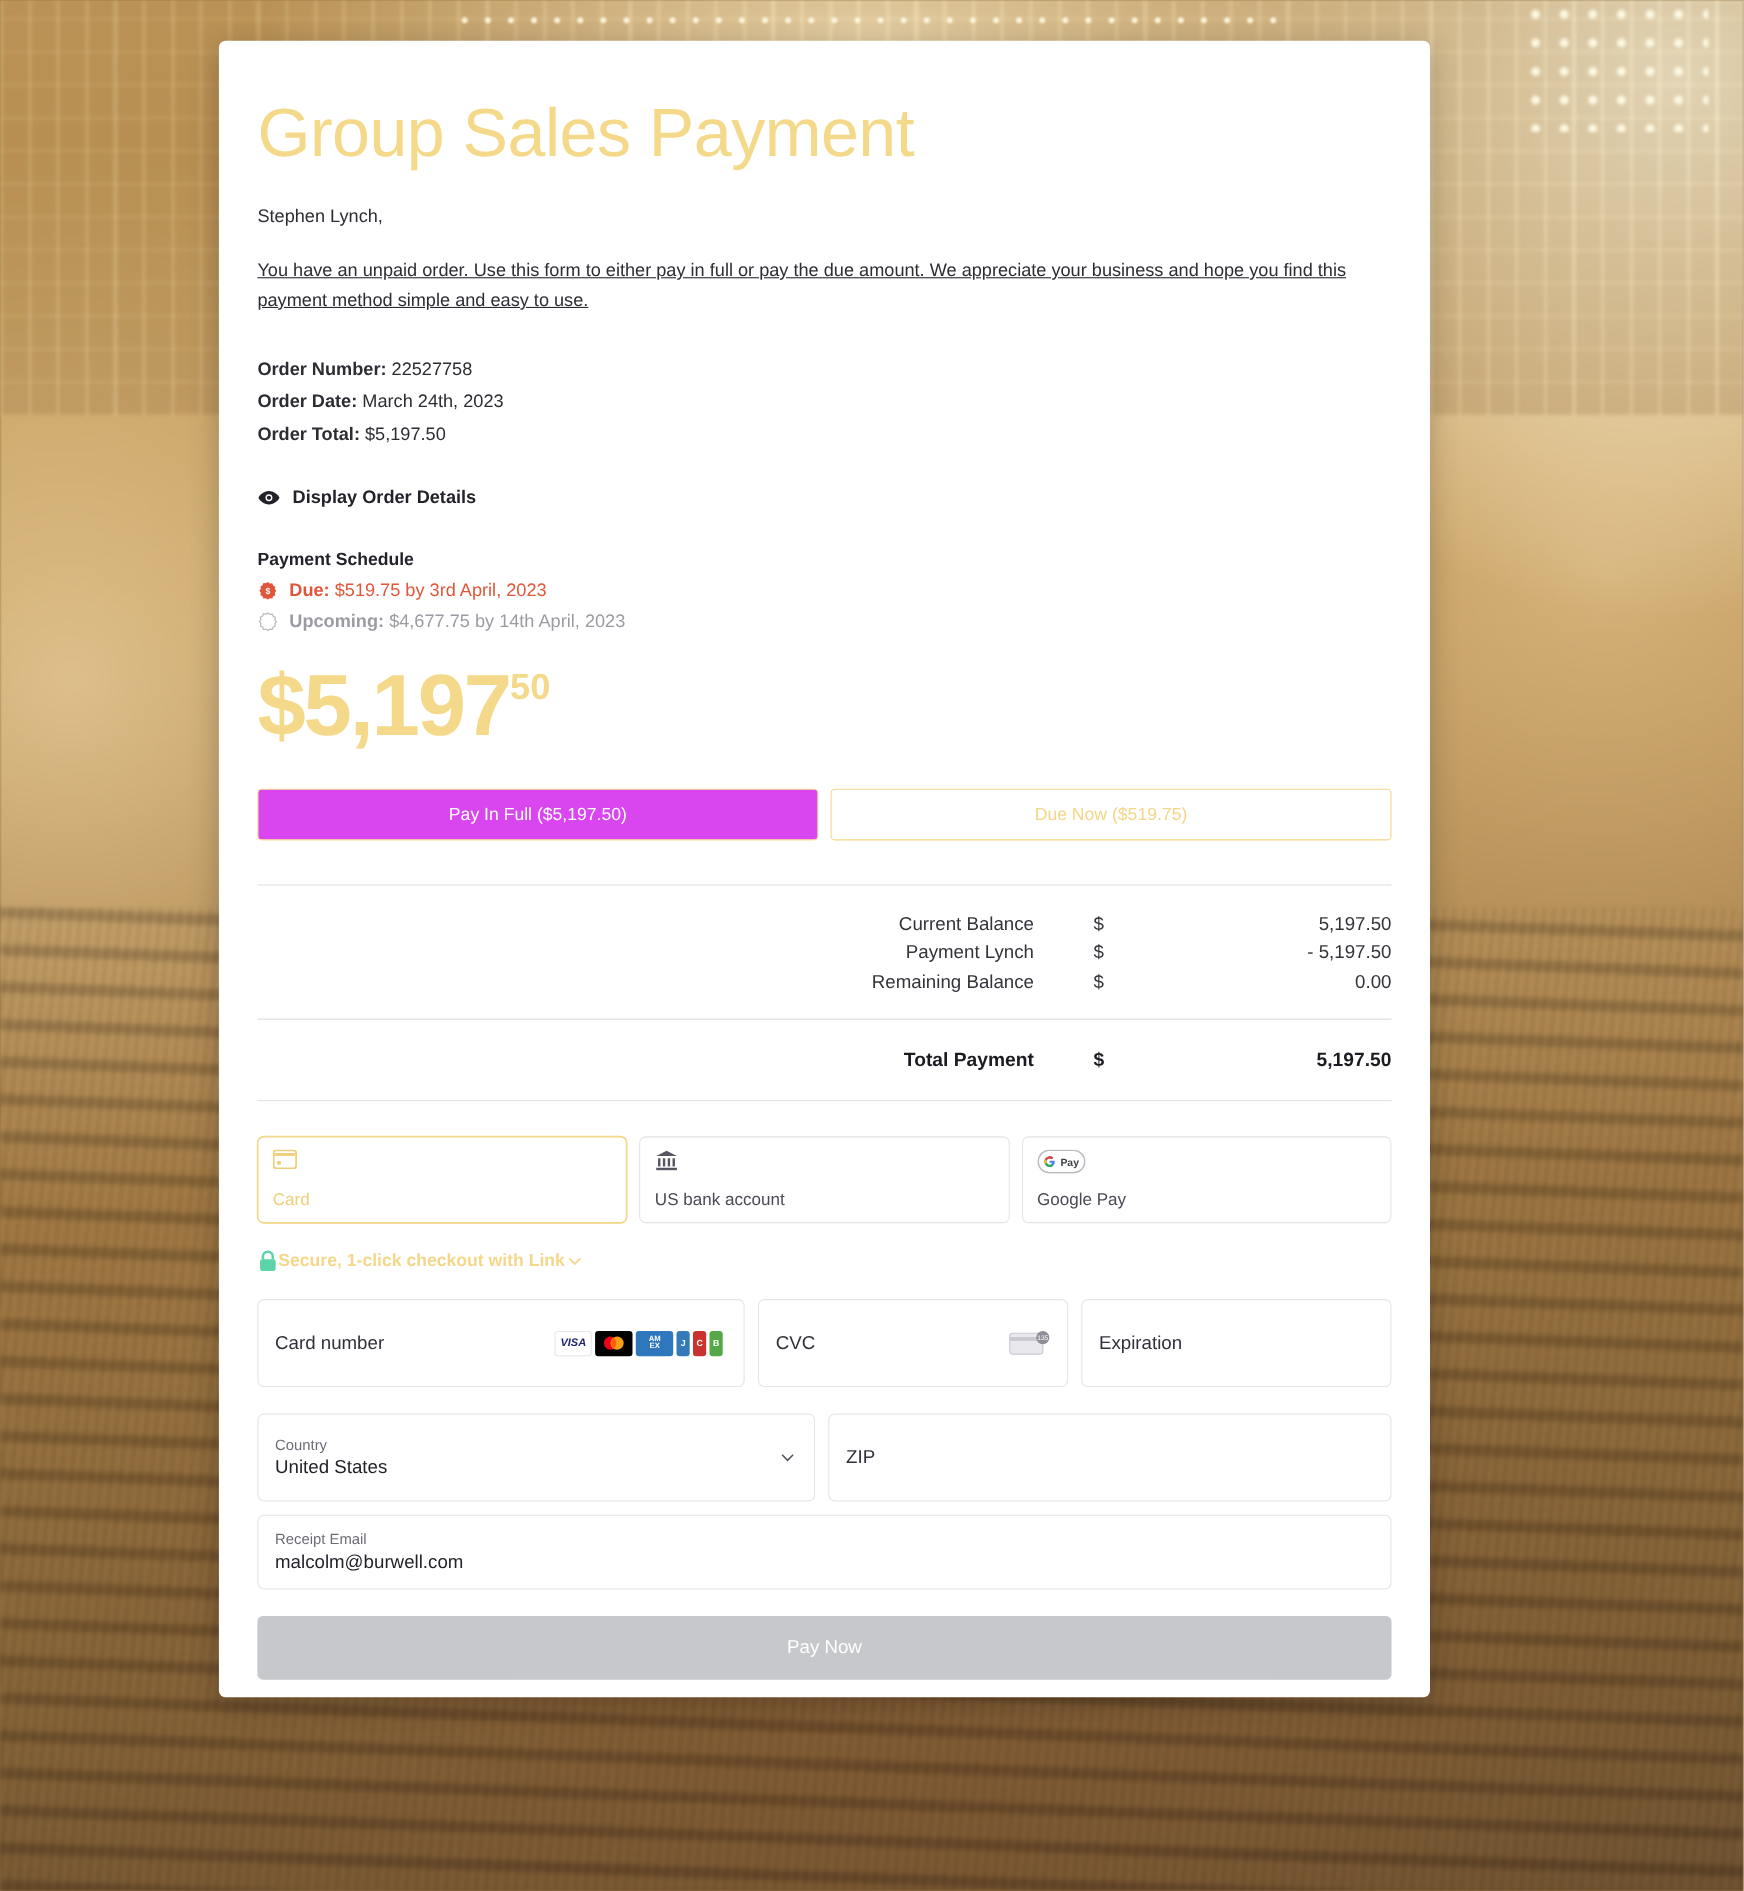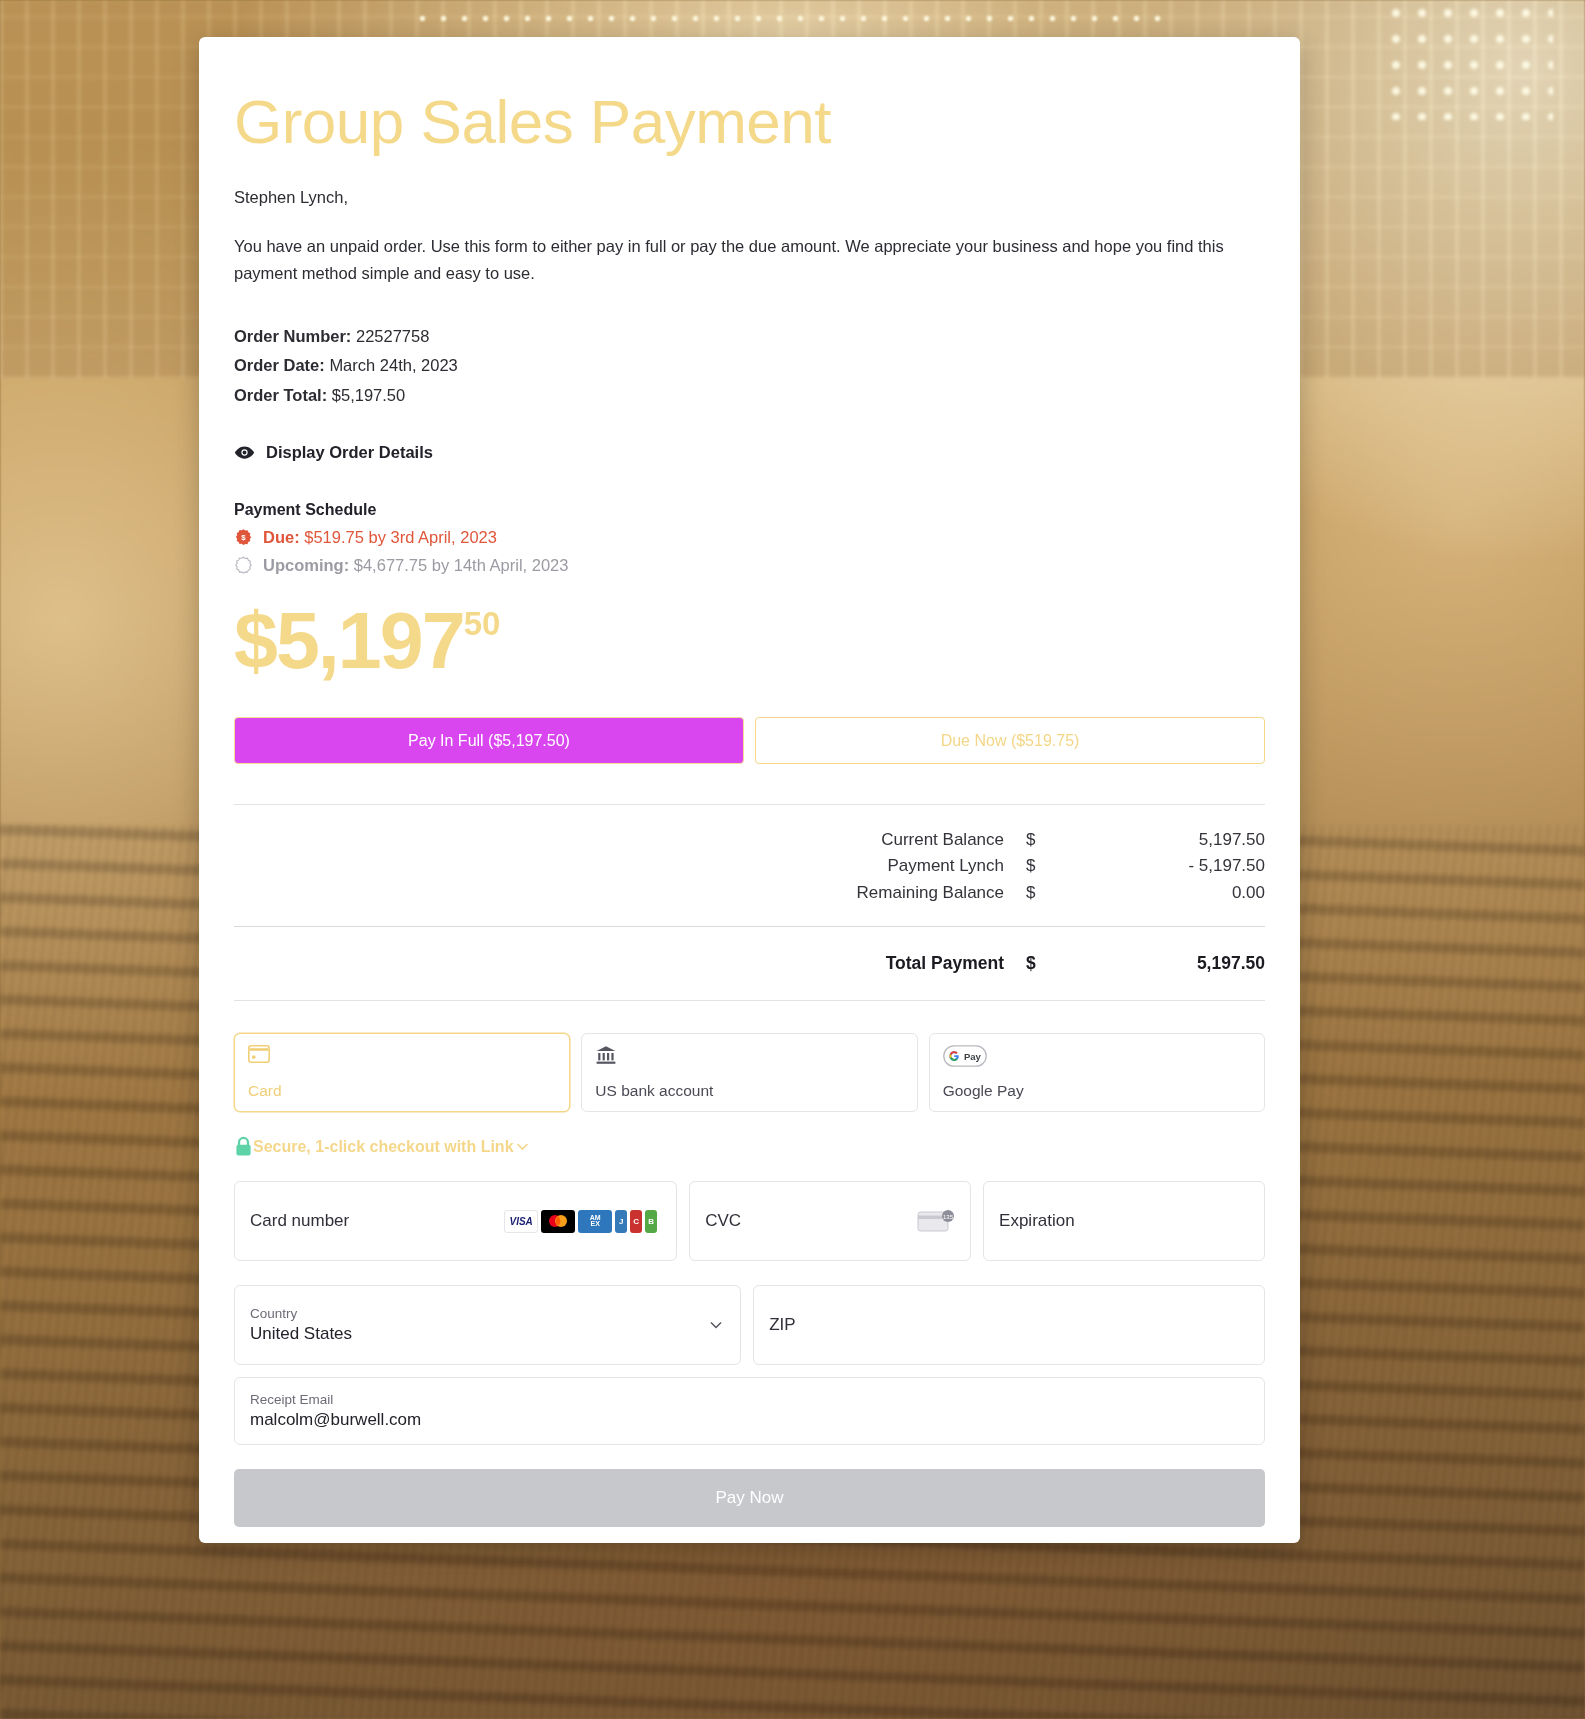--- a/index.html
+++ b/index.html
@@ -62,21 +62,21 @@
     padding:0 35px;
   }
 
   h1.title {
     margin:52px 0 0 0;
     font-size:62px; font-weight:400; line-height:1.05;
     color:#f5d98a; letter-spacing:-.5px;
   }
 
   .greet { margin:34px 0 0 0; font-size:16.5px; color:#2c2c33; }
-  .intro { margin:26px 0 0 0; font-size:16.5px; color:#2c2c33; line-height:1.62; max-width:1028px; }
+  .intro { margin:26px 0 0 0; font-size:16.5px; color:#2c2c33; line-height:1.62; max-width:1028px;text-decoration:underline; }
 
   .order-block { margin-top:35px; font-size:16.5px; color:#2c2c33; line-height:1.79; }
   .order-block b { font-weight:700; }
 
   .display-details {
     margin-top:32px; display:flex; align-items:center; gap:11px;
     font-size:16.5px; font-weight:700; color:#22222a; cursor:pointer; width:max-content;
   }
   .eye { width:21px; height:21px; display:block; }
 
@@ -97,21 +97,21 @@
   .pay-toggle { margin-top:37px; display:flex; gap:11px; }
   .pay-btn {
     flex:1; height:47px; border-radius:4px; font-size:16px;
     display:flex; align-items:center; justify-content:center;
     cursor:pointer; user-select:none;
   }
   .pay-btn.full { background:#d946ef; color:#fff; border:1px solid #f7dd92; }
   .pay-btn.due { background:#fff; color:#f3d687; border:1px solid #f3d687; }
 
   .totals { margin-top:40px; border-top:1px solid #e2e2e6; padding-top:22px; }
-  .t-row { display:flex; justify-content:flex-end; align-items:center; font-size:17px; color:#33333a; line-height:1.55; }
+  .t-row { display:flex; justify-content:flex-end; align-items:center; font-size:17px; color:#33333a; line-height:1.55;gap:32px; }
   .t-label { width:330px; text-align:right; }
   .t-cur { width:56px; text-align:left; padding-left:22px; }
   .t-val { width:205px; text-align:right; }
   .totals .grand { margin-top:20px; border-top:1px solid #d9d9de; padding-top:23px; font-weight:700; color:#1b1b21; font-size:17.5px; }
   .totals-bottom { margin-top:23px; border-bottom:1px solid #e2e2e6; }
 
   
   .methods { margin-top:32px; display:flex; gap:11px; }
   .method {
     flex:1; height:79px; border:1px solid #e4e4e9; border-radius:6px;

